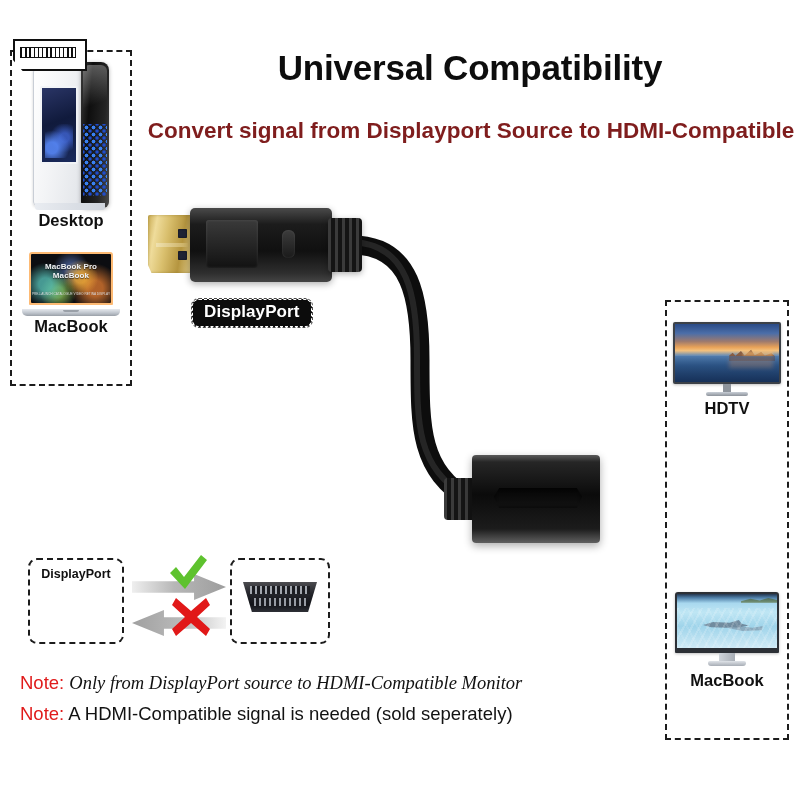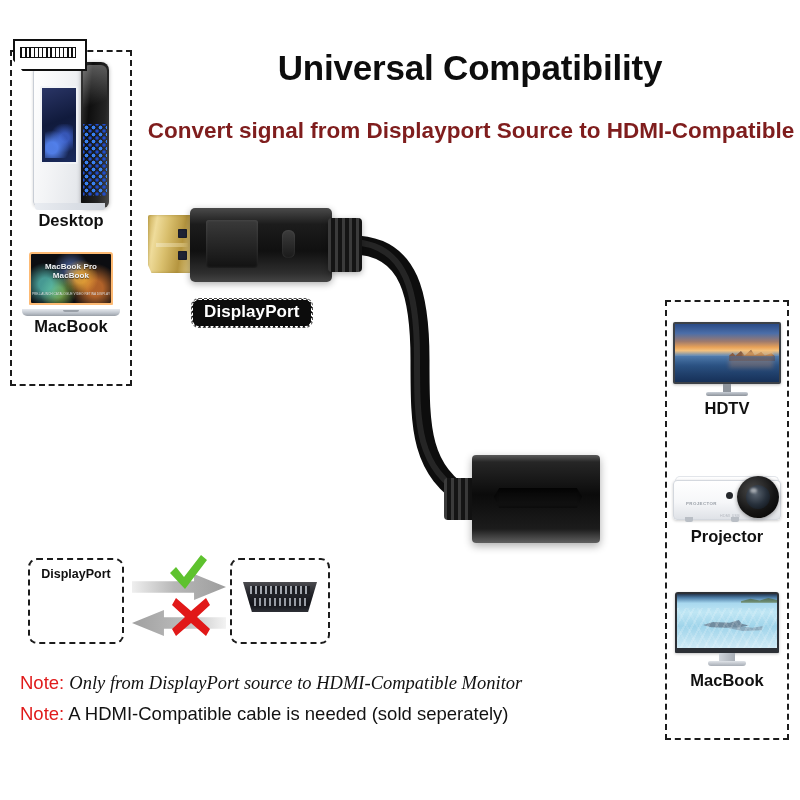--- a/index.html
+++ b/index.html
@@ -669,37 +669,20 @@
             <div class="hdtv-castle2"></div>
             <div class="hdtv-water"></div>
           </div>
         </div>
         <div class="hdtv-neck"></div>
         <div class="hdtv-stand"></div>
       </div>
       <div class="device-label">HDTV</div>
     </div>
 
-    <div class="device-slot" style="top:170px;">
-      <div class="device-art projector">
-        <div class="proj-top"></div>
-        <div class="proj-body">
-          <div class="proj-brand">PROJECTOR</div>
-          <div class="proj-mark">HDMI  USB</div>
-        </div>
-        <div class="proj-sensor"></div>
-        <div class="proj-lens-ring">
-          <div class="proj-lens-inner"></div>
-          <div class="proj-lens-glint"></div>
-        </div>
-        <div class="proj-foot" style="left:14px;"></div>
-        <div class="proj-foot" style="left:60px;"></div>
-      </div>
-      <div class="device-label">Projector</div>
-    </div>
 
     <div class="device-slot" style="top:290px;">
       <div class="device-art monitor">
         <div class="mon-panel">
           <div class="mon-screen">
             <div class="mon-land"></div>
             <div class="mon-shark"></div>
             <div class="mon-shark2"></div>
             <div class="mon-caustics"></div>
           </div>
@@ -755,16 +738,16 @@
   <svg class="cross-mark" viewBox="0 0 42 42">
     <path d="M6 2 L21 15 L36 2 L40 9 L27 21 L40 33 L36 40 L21 27 L6 40 L2 33 L15 21 L2 9 Z" fill="currentColor"></path>
   </svg>
 
   <div class="note-line" id="note1">
     <span class="note-key">Note:</span>
     <span class="note-italic">Only from DisplayPort source to HDMI-Compatible Monitor</span>
   </div>
   <div class="note-line" id="note2">
     <span class="note-key">Note:</span>
-    <span>A HDMI-Compatible cable is needed (sold seperately)</span>
+    <span>A HDMI-Compatible signal is needed (sold seperately)</span>
   </div>
 
 </div>
 
 </body></html>

